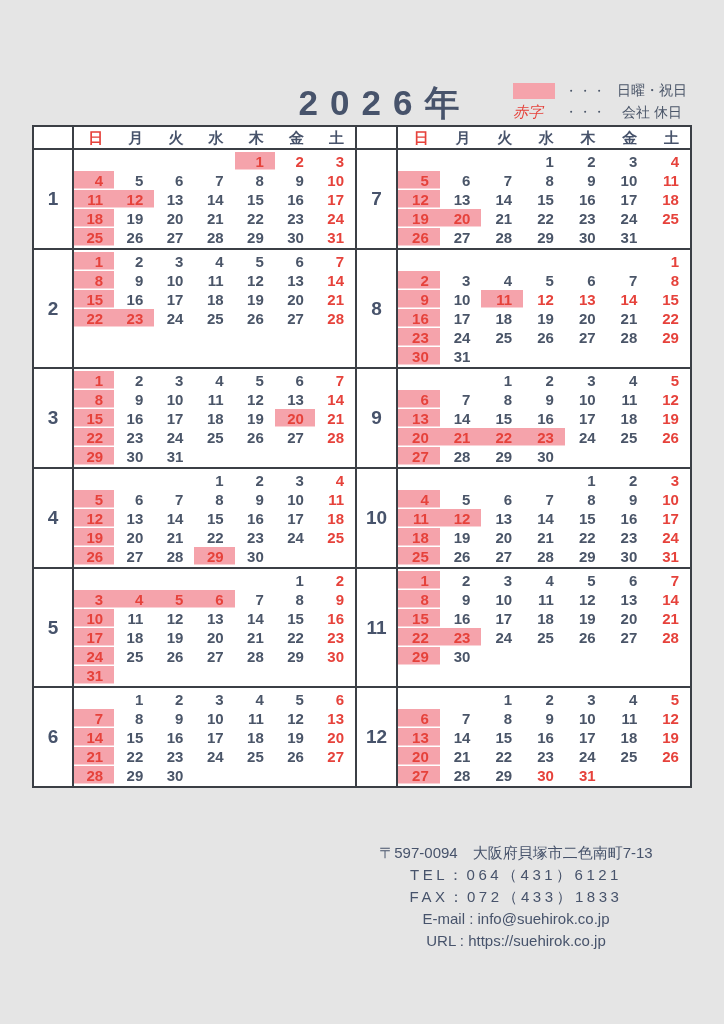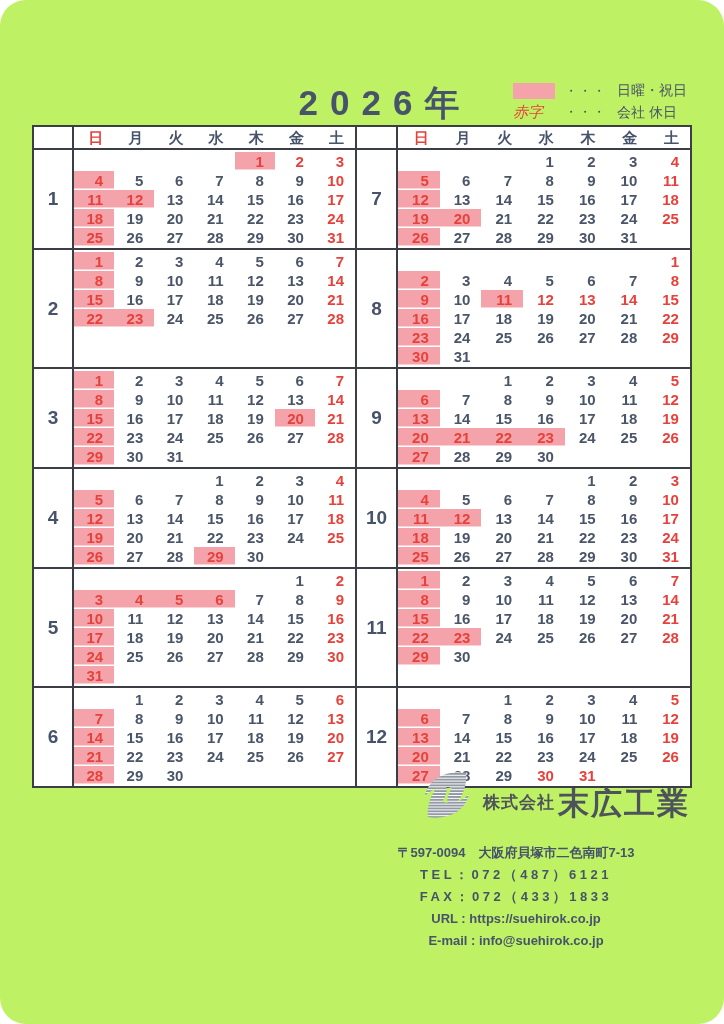--- a/index.html
+++ b/index.html
@@ -2,40 +2,40 @@
 <html style="--pink: #f5a3ab; --red: #e6423b;"><head>
 <meta charset="utf-8">
 <style>
   * { box-sizing: border-box; margin: 0; padding: 0; }
   html,body { background:#ffffff; }
   body {
     font-family: "Liberation Sans", "DejaVu Sans", sans-serif;
     width: 724px; height: 1024px; position: relative; overflow: hidden;
     color: #4a5568;
   }
-  .page { position:absolute; inset:0; background:#bef264;border-radius:26px; }
+  .page { position:absolute; inset:0; background:#e5e5e5; }
 
   
   .title {
     position:absolute; top:80px; left:230px; width:310px;
     text-align:center; font-size:35px; font-weight:bold;
     letter-spacing:12px; color:#47536b;
   }
 
   
   .legend {
     position:absolute; top:82px; left:513px;
     display:grid; grid-template-columns:52px 52px auto;
     grid-row-gap:3px; align-items:center;
     font-size:14px; color:#4a5568;
   }
   .legend .swatch { width:42px; height:16px; background:var(--pink,#f5a3ab); }
   .legend .dots { font-size:12px; letter-spacing:2px; color:#4a5568; }
   .legend .redkey { color:var(--red,#e6423b); font-size:15px;font-style:italic; }
-  .legend .lab { white-space:nowrap; }
+  .legend .lab { white-space:nowrap;text-align:center; }
 
   
   .cal {
     position:absolute; top:125px; left:32px; width:660px;
     border:2px solid #3b3f45; background:#fff;
   }
   .cal-row { display:grid; grid-template-columns:40px 283fr 43px 294fr; }
   .band { border-top:2px solid #3b3f45; }
   .mcol {
     border-right:2px solid #3b3f45;
@@ -60,21 +60,21 @@
   .day.pink { background:var(--pink,#f5a3ab); box-shadow:inset 0 -1.5px 0 #ffffff; }
 
   
   .footer { position:absolute; top:768px; left:0; width:724px; height:200px; }
   .company-row { position:absolute; left:420px; top:2px; display:flex; align-items:flex-end; }
   .logo { width:54px; height:50px; margin-right:9px; }
   .company-prefix { font-size:17px; font-weight:700; color:#4e525c; margin:0 3px 6px 0; letter-spacing:1px; }
   .company-name { font-size:31px; font-weight:700; color:#4e525c; letter-spacing:2px; line-height:1; margin-bottom:1px; }
   .info {
     position:absolute; top:74px; left:356px; width:320px;
-    text-align:center; font-size:13px; line-height:22px; color:#47536b;font-weight:bold;
+    text-align:center; font-size:15px; line-height:22px; color:#47536b;
   }
   .info .spread { letter-spacing:3.5px; }
 </style>
 </head>
 <body>
 
 <div class="page">
 
   <div class="title">2026年</div>
 
@@ -703,36 +703,22 @@
             <div class="day red">30</div>
             <div class="day red">31</div>
             <div class="day"></div>
             <div class="day"></div>
           </div>
         </div>
       </div>
     </div>
 
   <div class="footer">
-    <div class="company-row">
-      <svg class="logo" viewBox="0 0 52 52" xmlns="http://www.w3.org/2000/svg">
-        <defs>
-          <pattern id="stripes" width="6" height="3" patternUnits="userSpaceOnUse">
-            <rect width="6" height="2" fill="#9299a3"></rect>
-            <rect y="2" width="6" height="1" fill="#ffffff"></rect>
-          </pattern>
-        </defs>
-        <path d="M46 3 C25 0 7 9 3 27 C12 18 23 16 31 19 C26 26 25 33 28 40 C40 34 47 19 46 3 Z" fill="url(#stripes)"></path>
-        <path d="M6 49 C27 52 45 43 49 25 C40 34 29 36 21 33 C26 26 27 19 24 12 C12 18 5 33 6 49 Z" fill="url(#stripes)"></path>
-      </svg>
-      <div class="company-prefix">株式会社</div>
-      <div class="company-name">末広工業</div>
-    </div>
     <div class="info">
       <div>〒597-0094　大阪府貝塚市二色南町7-13</div>
-      <div class="spread">TEL：072（487）6121</div>
+      <div class="spread">TEL：064（431）6121</div>
       <div class="spread">FAX：072（433）1833</div>
+      <div>E-mail : info@suehirok.co.jp</div>
       <div>URL : https://suehirok.co.jp</div>
-      <div>E-mail : info@suehirok.co.jp</div>
     </div>
   </div>
 
 </div>
 
 </body></html>

